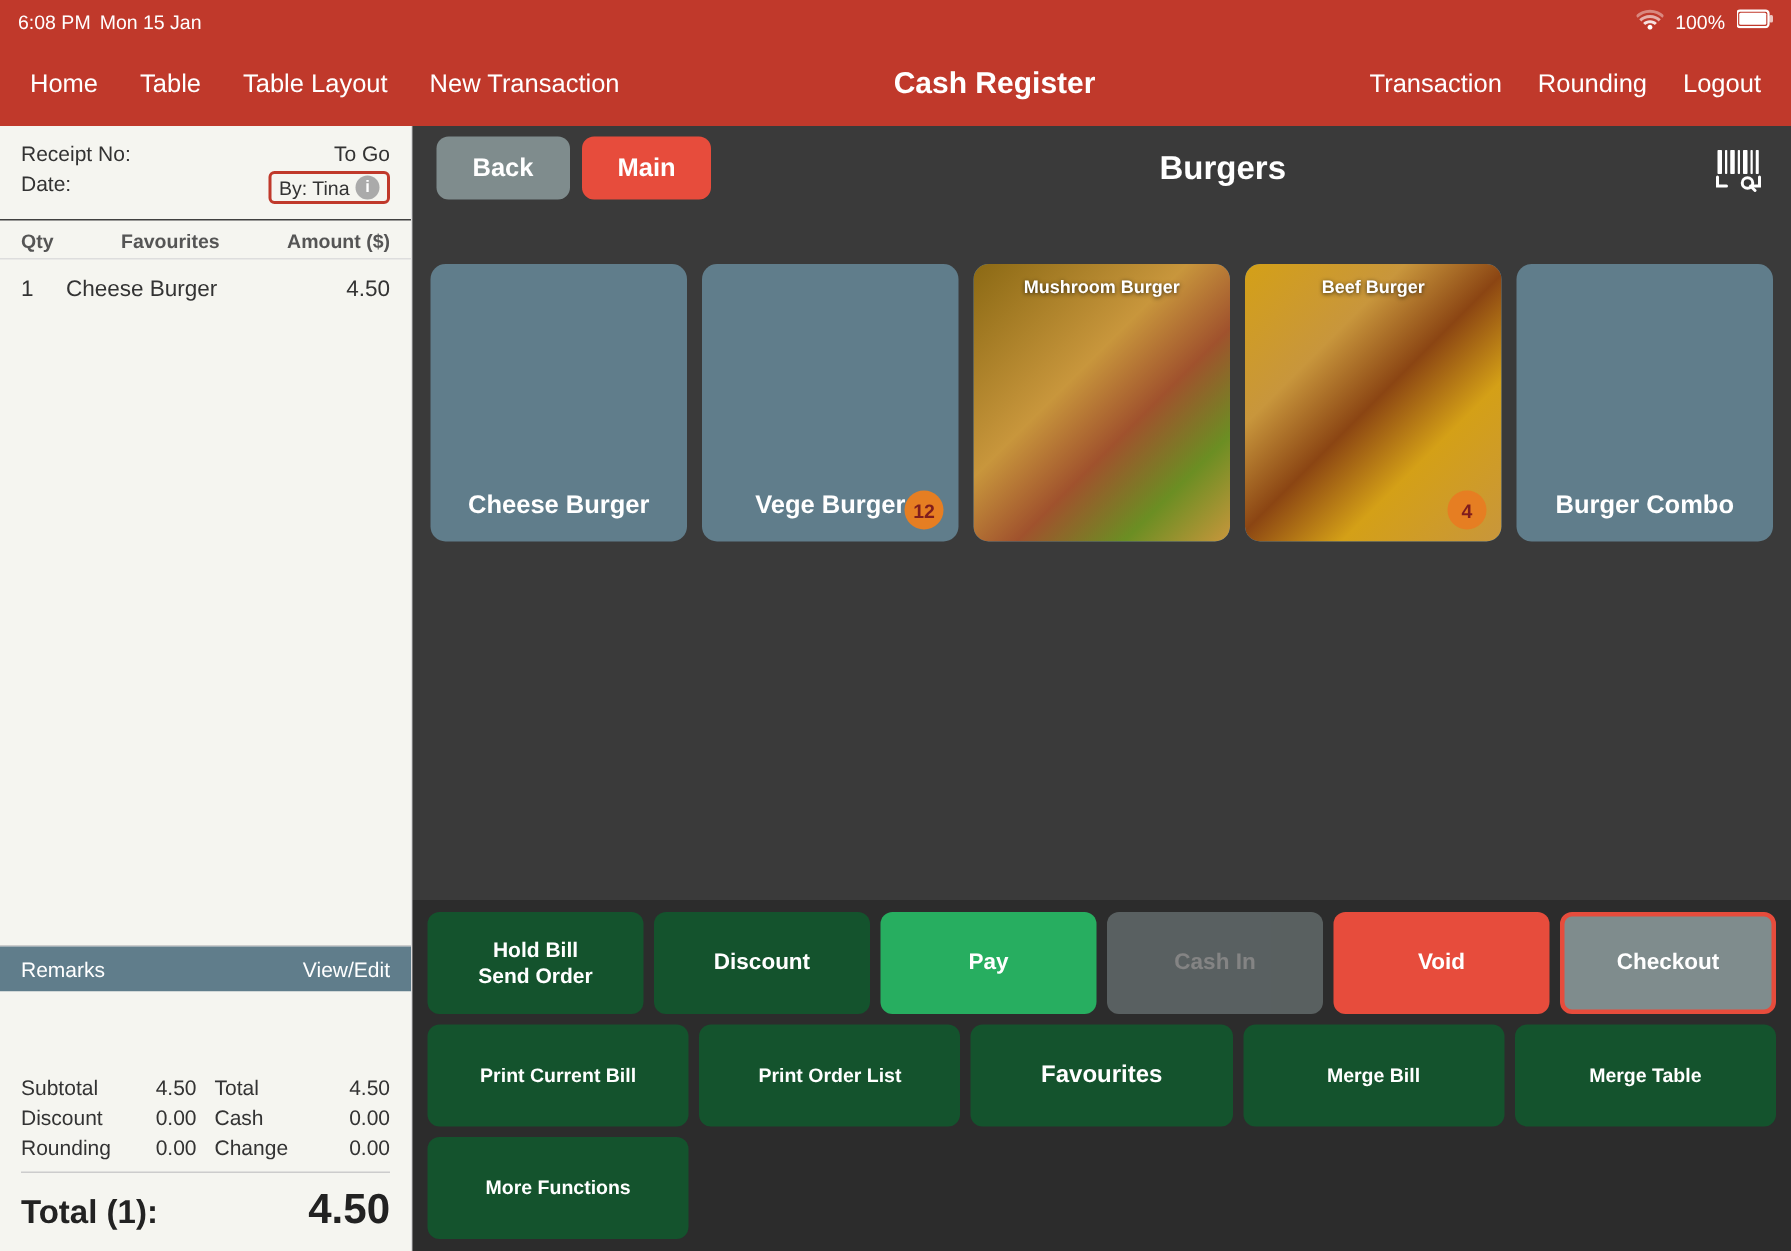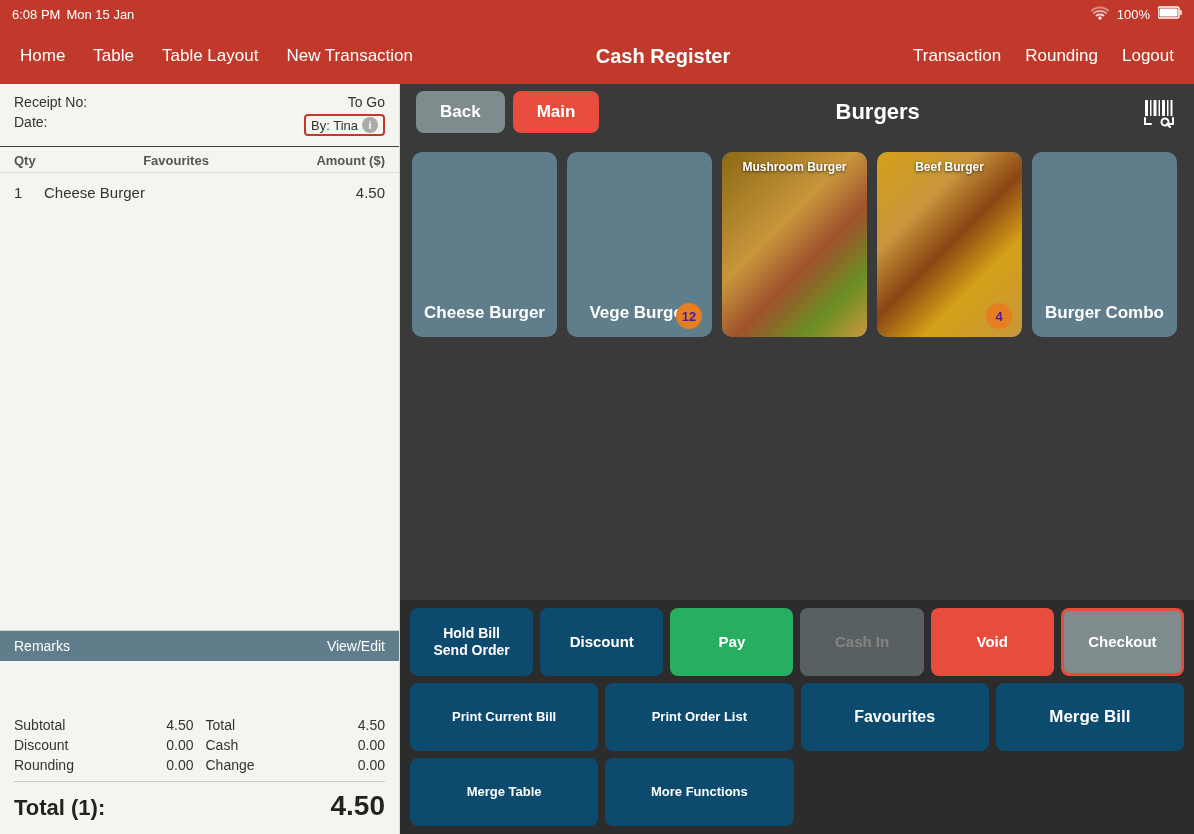--- a/index.html
+++ b/index.html
@@ -192,33 +192,34 @@
       flex: 1;
       background: #3a3a3a;
       padding: 12px;
       display: flex;
       gap: 10px;
       overflow-x: auto;
       overflow-y: hidden;
       align-items: flex-start;
     }
     .product-card {
-      width: 145px;
+      width: 171px;
       height: 185px;
       background: #607d8b;
       border-radius: 10px;
       cursor: pointer;
       display: flex;
       flex-direction: column;
       align-items: center;
       justify-content: flex-end;
       padding-bottom: 14px;
       flex-shrink: 0;
       position: relative;
       overflow: hidden;
+      margin-top: 24px;
     }
     .product-card-label {
       color: white;
       font-size: 17px;
       font-weight: 600;
       text-align: center;
       padding: 0 8px;
       position: relative;
       z-index: 2;
     }
@@ -238,21 +239,21 @@
       color: white;
       font-weight: 600;
       text-shadow: 0 1px 3px rgba(0,0,0,0.7);
       z-index: 3;
     }
     .badge {
       position: absolute;
       bottom: 8px;
       right: 10px;
       background: #e67e22;
-      color: #4c1d95;
+      color: #7f1d1d;
       border-radius: 50%;
       width: 26px; height: 26px;
       display: flex;
       align-items: center;
       justify-content: center;
       font-size: 13px;
       font-weight: 700;
       z-index: 4;
     }
 
@@ -274,21 +275,21 @@
       font-size: 15px;
       font-weight: 600;
       color: white;
       padding: 0;
       display: flex;
       align-items: center;
       justify-content: center;
       text-align: center;
       line-height: 1.2;
     }
-    .btn-gray { background: #0c4a6e; align-items: center; }
+    .btn-gray { background: #14532d; align-items: center; }
     .btn-green { background: #27ae60; }
     .btn-red { background: #e74c3c; }
     .btn-checkout {
       background: #7f8c8d;
       border: 3px solid #e74c3c;
     }
     .action-row {
       height: 68px;
     }
   </style>
@@ -465,31 +466,31 @@
           <span>Cash In</span>
         </button>
         <button class="action-btn btn-red action-row">
           <span>Void</span>
         </button>
         <button class="action-btn btn-checkout action-row">
           <span>Checkout</span>
         </button>
       </div>
 
-      <div style="display:grid; grid-template-columns: repeat(4, 1fr); gap: 7px;">
+      <div style="display:grid; grid-template-columns: repeat(5, 1fr); gap: 7px;">
         <button class="action-btn btn-gray action-row" style="font-size:13px; white-space:normal; padding: 4px;">
           <span>Print Current Bill</span>
         </button>
         <button class="action-btn btn-gray action-row" style="font-size:13px; white-space:normal; padding: 16px;">
           <span>Print Order List</span>
         </button>
         <button class="action-btn btn-gray action-row" style="font-size:16px;">
           <span>Favourites</span>
         </button>
-        <button class="action-btn btn-gray action-row" style="font-size:17px;">
+        <button class="action-btn btn-gray action-row" style="font-size:13px;">
           <span>Merge Bill</span>
         </button>
         <button class="action-btn btn-gray action-row" style="font-size:13px;">
           <span>Merge Table</span>
         </button>
         <button class="action-btn btn-gray action-row" style="font-size:13px; white-space:normal; padding: 4px;">
           <span>More Functions</span>
         </button>
       </div>
     </div>

